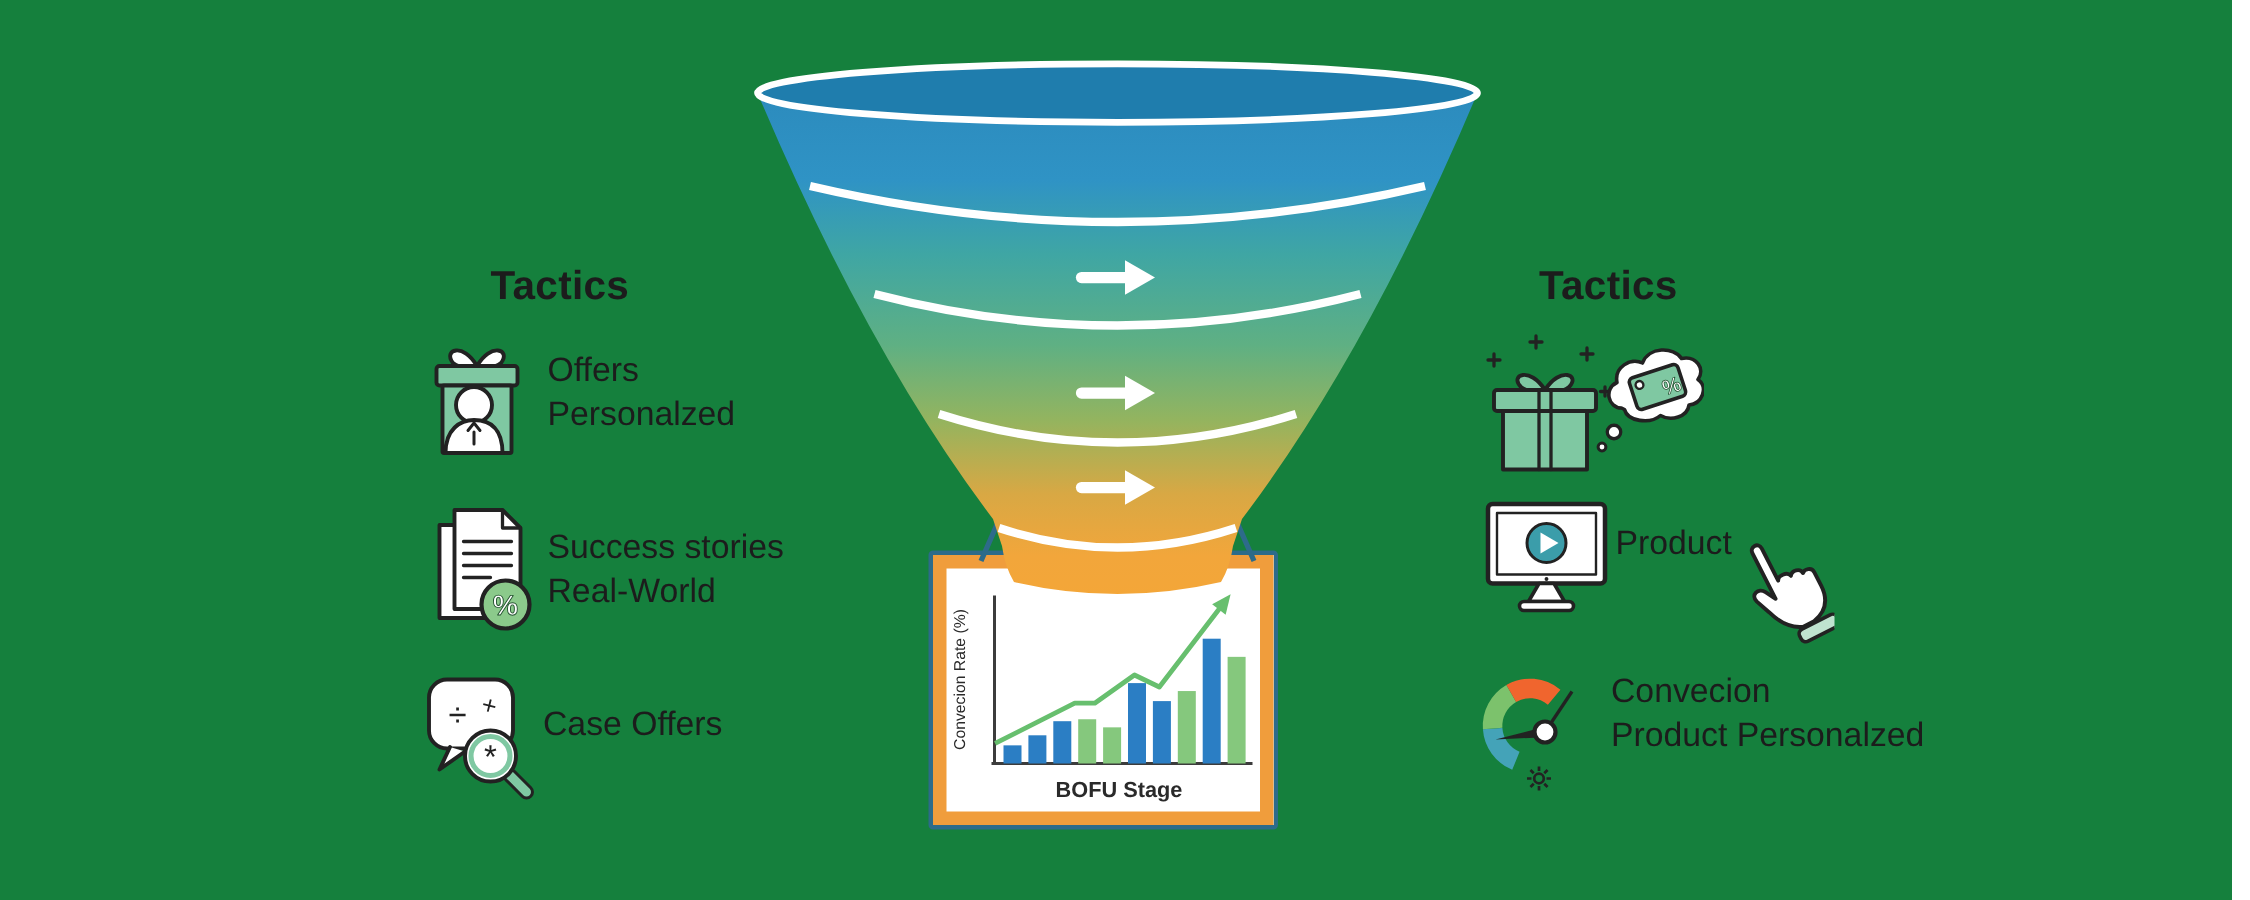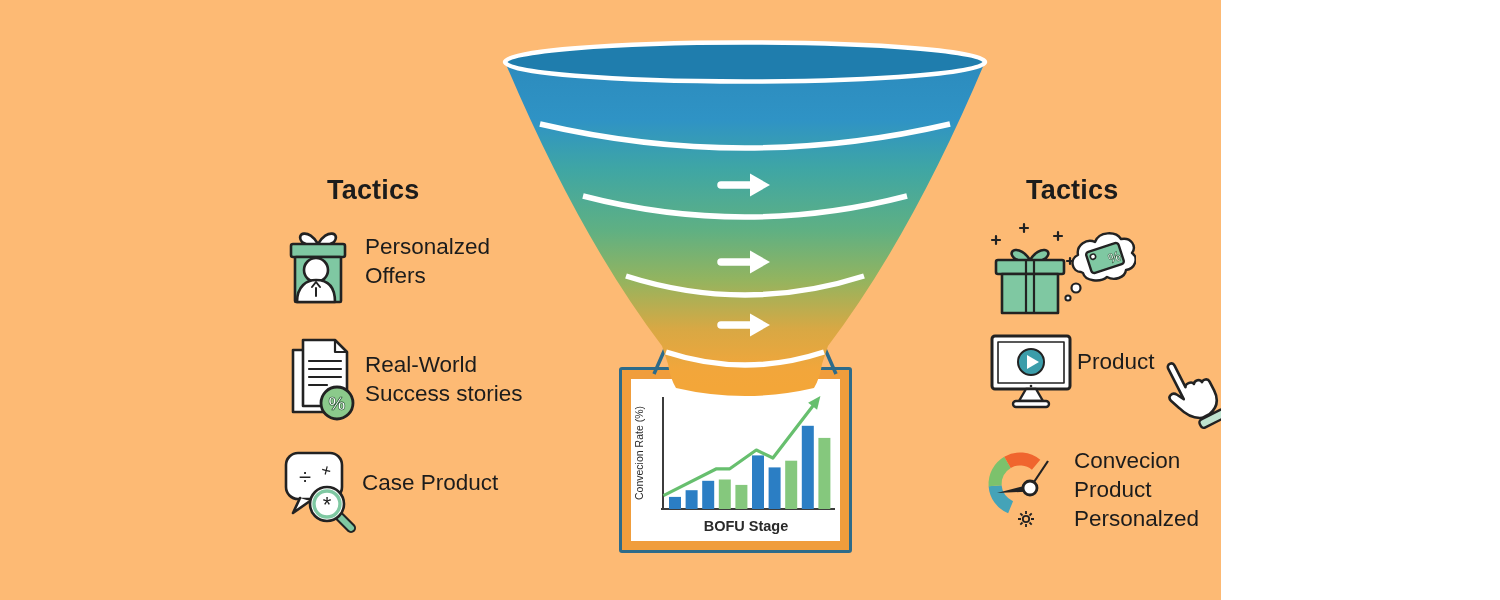--- a/index.html
+++ b/index.html
@@ -1,17 +1,17 @@
 <!DOCTYPE html>
 <html style="--c-text: #1c1c1c; --c-outline: #222222; --c-funnel-rim: #1f7dad; --c-box-border-orange: #f09d3c; --c-box-border-dark: #2d6b8a; --c-bar-blue: #2b7ec4; --c-bar-green: #85c87d; --c-trend-green: #67bf6e; --c-icon-green: #7fc8a2; --c-icon-green-light: #bfe3cf; --c-badge-green: #8bca8b; --c-play-teal: #3b9daa; --c-gauge-teal: #44a3b8; --c-gauge-green: #7cc26c; --c-gauge-orange: #f0652e;"><head>
 <meta charset="utf-8">
 <style>
   html,body { margin:0; padding:0; background:#fff; }
   .canvas {
-    position:relative; width:1221px; height:600px; background:#fdba74;
+    position:relative; width:1488px; height:600px; background:#15803d;
     font-family:"Liberation Sans", sans-serif; overflow:hidden; color:var(--c-text);
   }
   .abs { position:absolute; }
   .panel-title { font-size:27px; font-weight:700; color:var(--c-text); letter-spacing:.2px; }
   .item-label { font-size:22.5px; line-height:29px; color:var(--c-text); }
   .chart-card {
     position:absolute; left:619px; top:367px; width:233px; height:186px;
     border:3px solid var(--c-box-border-dark); border-radius:3px; background:#fff; box-sizing:border-box;
   }
   .chart-card-inner {
@@ -43,54 +43,54 @@
       <path class="f-white s-dark" stroke-width="2.6" d="M31 22 C22 6 8 11 15 20 C20 24 27 23 31 22 Z"></path>
       <path class="f-white s-dark" stroke-width="2.6" d="M31 22 C40 6 54 11 47 20 C42 24 35 23 31 22 Z"></path>
       <rect class="f-green s-dark" stroke-width="2.6" x="4" y="22" width="54" height="13" rx="2"></rect>
       <rect class="f-green s-dark" stroke-width="2.6" x="8" y="35" width="46" height="45" rx="1"></rect>
       <circle class="f-white s-dark" stroke-width="2.6" cx="29" cy="48" r="12"></circle>
       <path class="f-white s-dark" stroke-width="2.6" d="M10 80 C10 64 20 58 29 58 C40 58 48 64 48 80 Z"></path>
       <path class="no-fill s-dark" stroke-width="2" d="M29 60 l-4 5 M29 60 l4 5 M29 66 v8"></path>
     </g>
   </svg>
   <div class="abs item-label" style="left:365px; top:232px;">
+    <div>Offers</div>
     <div>Personalzed</div>
-    <div>Offers</div>
   </div>
 
   <svg class="abs" style="left:289px; top:336px;" width="70" height="90" viewBox="0 0 70 90">
     <g stroke-linecap="round" stroke-linejoin="round">
       <rect class="f-white s-dark" stroke-width="2.6" x="4" y="14" width="42" height="62"></rect>
       <path class="f-white s-dark" stroke-width="2.6" d="M14 4 H46 L58 16 V70 H14 Z"></path>
       <path class="no-fill s-dark" stroke-width="2.2" d="M46 4 V16 H58"></path>
       <path class="no-fill s-dark" stroke-width="2.2" d="M20 25 H52 M20 33 H52 M20 41 H52 M20 49 H38"></path>
       <circle class="f-badge s-dark" stroke-width="2.8" cx="48" cy="67" r="16"></circle>
       <text x="48" y="74" text-anchor="middle" font-size="19" font-weight="bold" style="fill:#ffffff; stroke:#1e4d2b; stroke-width:0.6px;">%</text>
     </g>
   </svg>
   <div class="abs item-label" style="left:365px; top:350px;">
+    <div>Success stories</div>
     <div>Real-World</div>
-    <div>Success stories</div>
   </div>
 
   <svg class="abs" style="left:283px; top:447px;" width="80" height="90" viewBox="0 0 80 90">
     <g stroke-linecap="round" stroke-linejoin="round">
       <rect class="f-white s-dark" stroke-width="2.6" x="3" y="6" width="56" height="46" rx="12"></rect>
       <path class="f-white s-dark" stroke-width="2.6" d="M17 51 L10 66 L27 54"></path>
       <text x="22" y="37" text-anchor="middle" font-size="22" class="f-dark">÷</text>
       <text x="43" y="29" text-anchor="middle" font-size="17" class="f-dark" transform="rotate(14 43 24)">+</text>
       <path class="s-dark" stroke-width="10" stroke-linecap="round" d="M57 70 L68 81"></path>
       <path class="s-green" stroke-width="6" stroke-linecap="round" d="M57 70 L68 81"></path>
       <circle class="f-white s-dark" stroke-width="2.6" cx="44" cy="57" r="17"></circle>
       <circle class="no-fill s-green" stroke-width="3.4" cx="44" cy="57" r="13"></circle>
       <text x="44" y="65" text-anchor="middle" font-size="22" class="f-dark">*</text>
     </g>
   </svg>
   <div class="abs item-label" style="left:362px; top:468px;">
-    <div>Case Product</div>
+    <div>Case Offers</div>
   </div>
 
   <div class="abs panel-title" style="left:1026px; top:175px;">Tactics</div>
 
   <svg class="abs" style="left:984px; top:220px;" width="152" height="98" viewBox="0 0 152 98">
     <g stroke-linecap="round" stroke-linejoin="round">
       <path class="no-fill s-dark" stroke-width="2.2" d="M12 16 v8 M8 20 h8 M40 4 v8 M36 8 h8 M74 12 v8 M70 16 h8 M16 42 v6 M13 45 h6 M86 38 v6 M83 41 h6"></path>
       <path class="f-green s-dark" stroke-width="2.6" d="M46 40 C36 24 22 30 30 38 C35 42 42 42 46 40 Z"></path>
       <path class="f-green s-dark" stroke-width="2.6" d="M46 40 C56 24 70 30 62 38 C57 42 50 42 46 40 Z"></path>
       <rect class="f-green s-dark" stroke-width="2.6" x="12" y="40" width="68" height="14" rx="2"></rect>

